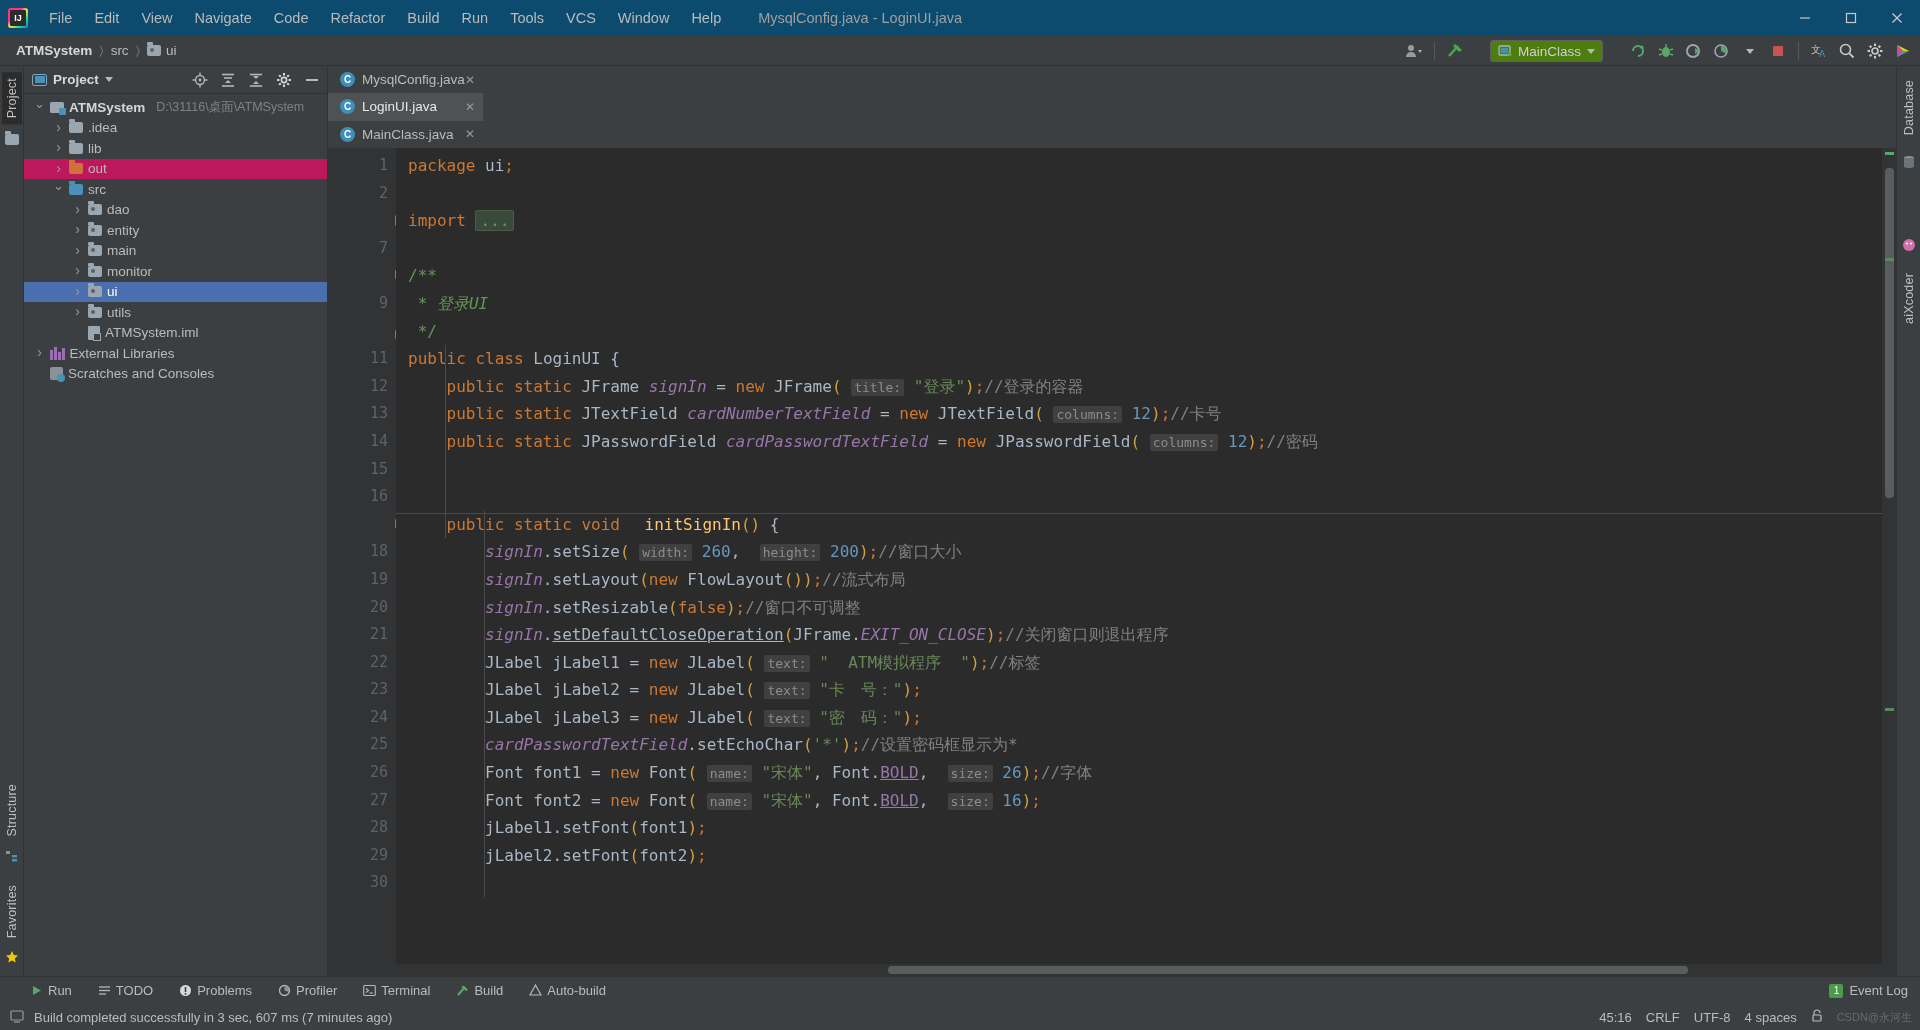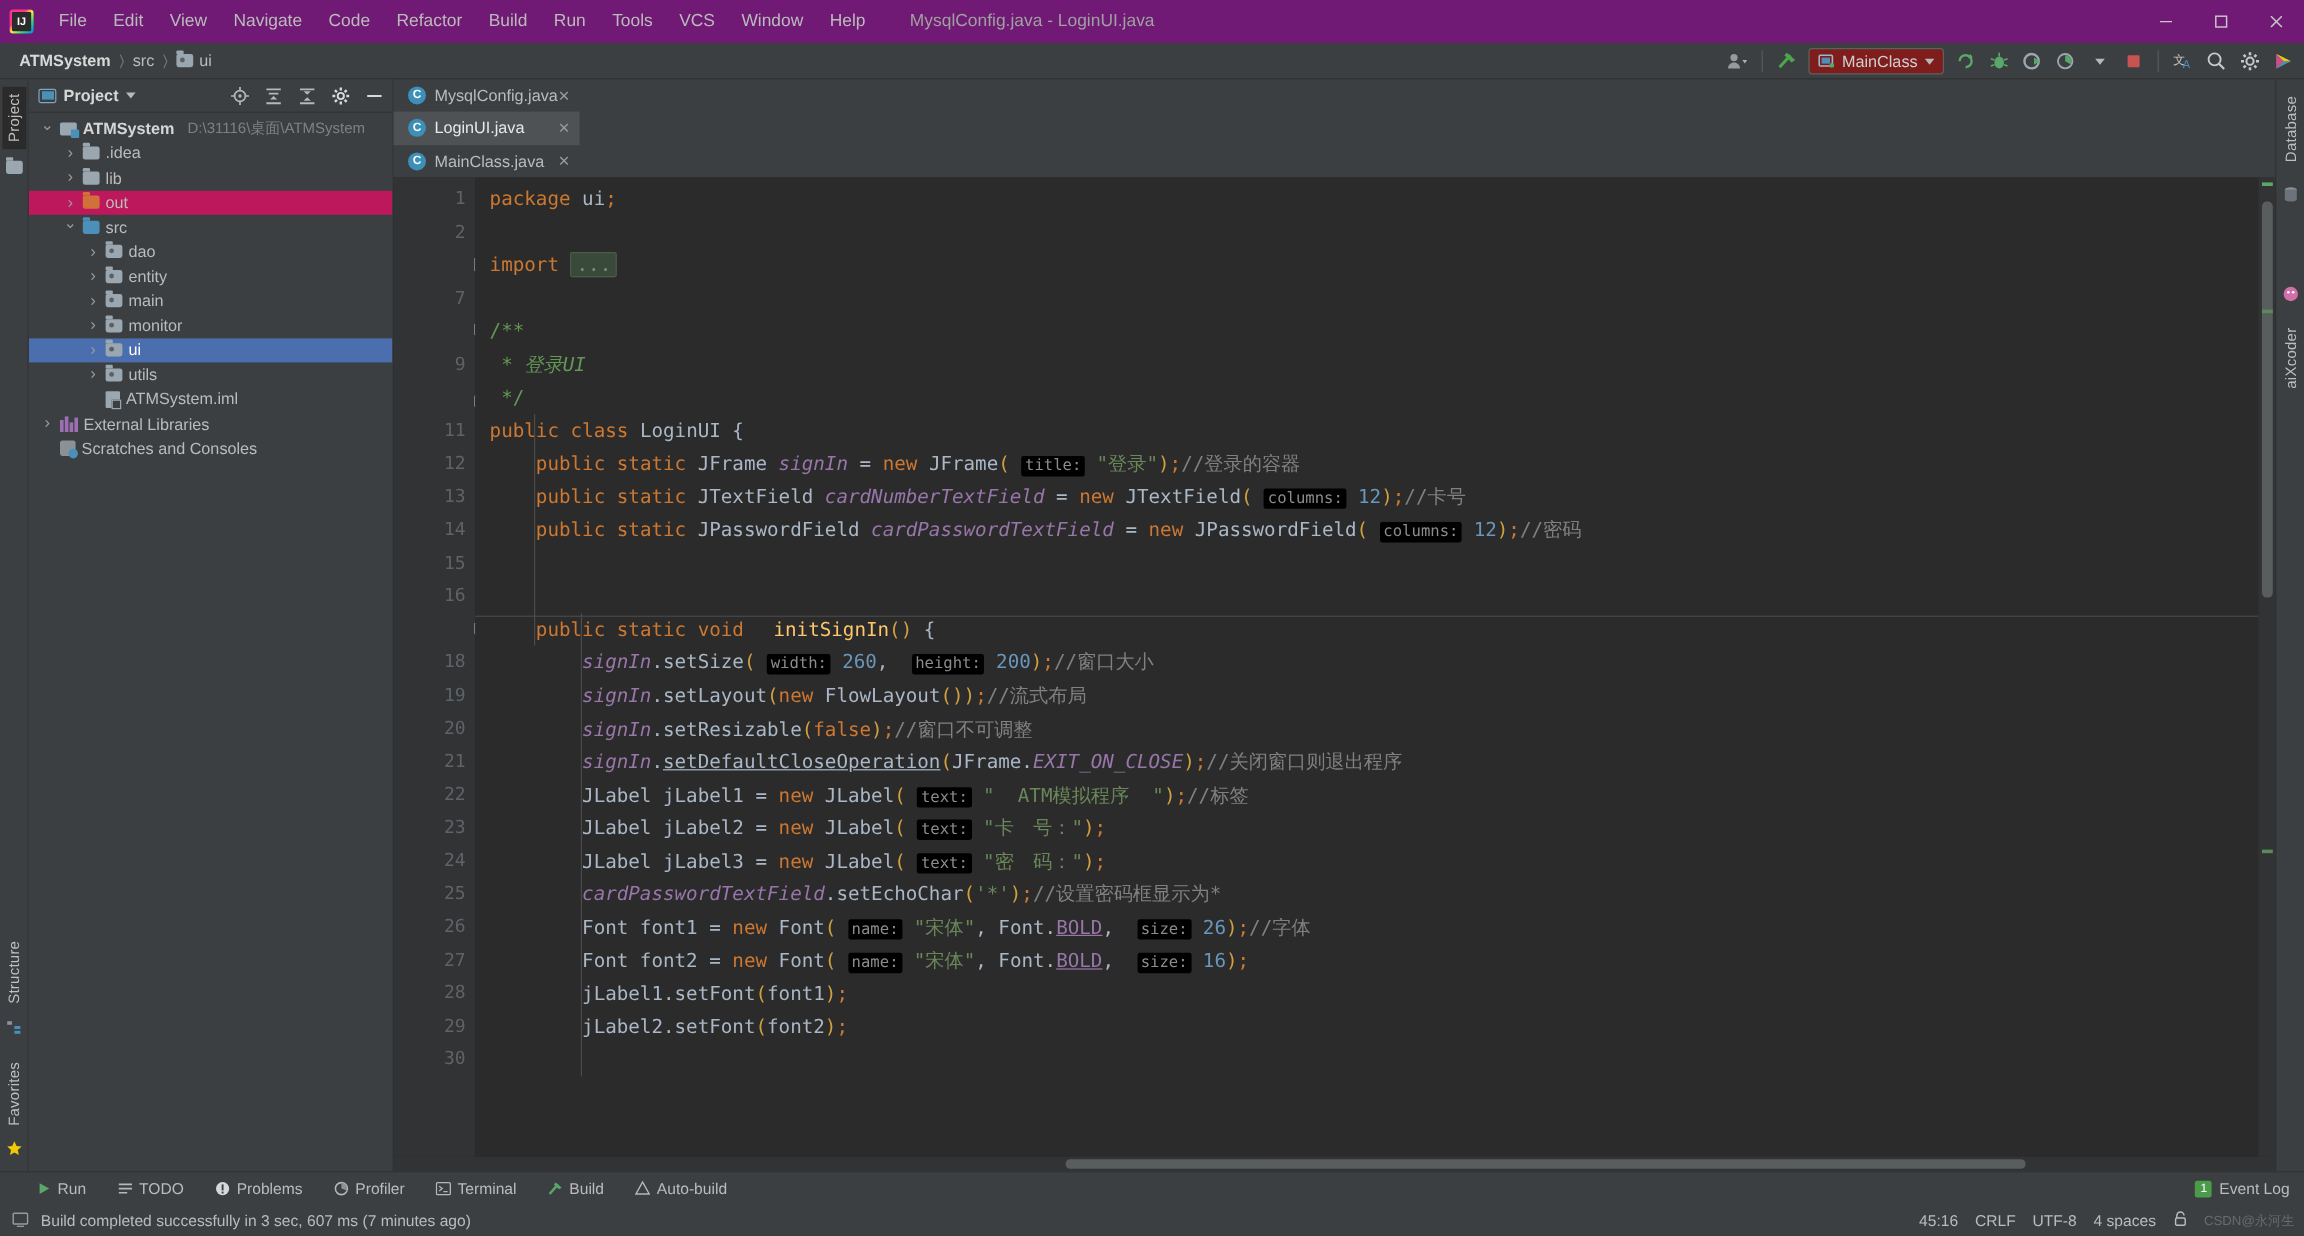--- a/index.html
+++ b/index.html
@@ -7,21 +7,21 @@
     width: 1920px; height: 1030px;
     background: #3c3f41;
     font-family: "Liberation Sans", sans-serif;
     overflow: hidden;
     -webkit-font-smoothing: antialiased;
   }
   body { display: flex; flex-direction: column; }
 
   
   .menubar {
-    height: 36px; background: #701a75; display: flex; align-items: center;
+    height: 36px; background: #0c4a6e; display: flex; align-items: center;
     flex: 0 0 36px; position: relative;
   }
   .ij-logo {
     width: 20px; height: 20px; margin: 0 10px 0 8px; border-radius: 3px;
     background: linear-gradient(135deg,#ff318c 0%,#ff318c 35%,#fcee39 50%,#21d789 75%,#087cfa 100%);
     position: relative; flex: 0 0 20px;
   }
   .ij-logo::after {
     content: "IJ"; position: absolute; inset: 2px; background: #2b2b2b;
     color: #fff; font-size: 9px; line-height: 16px; text-align: center;
@@ -74,22 +74,22 @@
     position: absolute; right: 4px; top: 0; height: 30px; display: flex;
     align-items: center; gap: 2px;
   }
   .tb-btn {
     width: 26px; height: 24px; display: flex; align-items: center; justify-content: center;
     color: #b0b0b0; border-radius: 3px;
   }
   .tb-sep { width: 1px; height: 18px; background: #555a5c; margin: 0 5px; }
   .runconfig {
     display: flex; align-items: center; gap: 6px; height: 22px;
-    border: 1px solid #5e6060; border-radius: 3px; padding: 0 7px; margin: 0 3px;
-    background: #7f1d1d;
+    border: 1px solid #5e6060; border-radius: 3px; padding: 0 7px; margin: 0 20px;
+    background: #4d7c0f;
   }
   .runconfig .label { color: #cfcfcf; font-size: 13.5px; }
   .caret { width:0;height:0;border-left:4px solid transparent;border-right:4px solid transparent;border-top:5px solid #b8b8b8; }
 
   
   .main { flex: 1 1 auto; display: flex; min-height: 0; }
 
   
   .leftstrip {
     width: 24px; background: #3c3f41; border-right: 1px solid #323232;
@@ -192,21 +192,21 @@
     font-family: "DejaVu Sans Mono", monospace; color: #a9b7c6;
   }
   .kw { color: #cc7832; }
   .fld { color: #9876aa; font-style: italic; }
   .fld-n { color: #9876aa; text-decoration: underline; }
   .str { color: #6a8759; }
   .num { color: #6897bb; }
   .cmt { color: #808080; }
   .doc { color: #629755; }
   .doci { color: #629755; font-style: italic; margin-top: 16px; }
-  .hint { color: #8c8c8c; background: #000000; border-radius: 2px; padding: 1px 3px; font-size: 13px; }
+  .hint { color: #8c8c8c; background: #404040; border-radius: 2px; padding: 1px 3px; font-size: 13px; }
   .meth { color: #ffc66d; margin-left: 15px; }
   .mlink { color: #a9b7c6; text-decoration: underline; }
   .semi { color: #cc7832; }
   .fold-box { background:#3a4a3a; border:1px solid #4b5b4b; border-radius:2px; color:#7a8c7a; padding:0 4px; }
 
   .indentguide { position:absolute; width:1px; background:#4b4b4b; }
   .sepline { position:absolute; height:1px; background:#4a4a4a; left:0; right:0; }
 
   
   .rightgutter {

